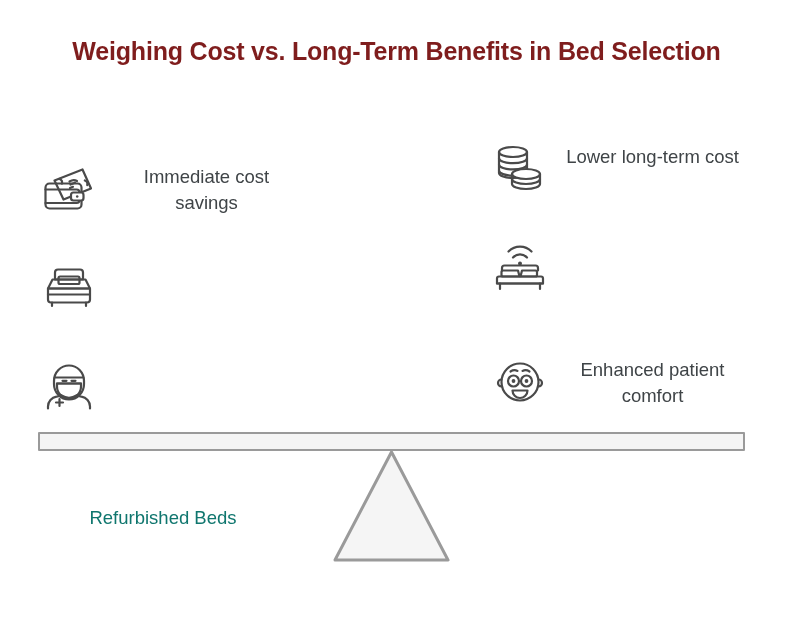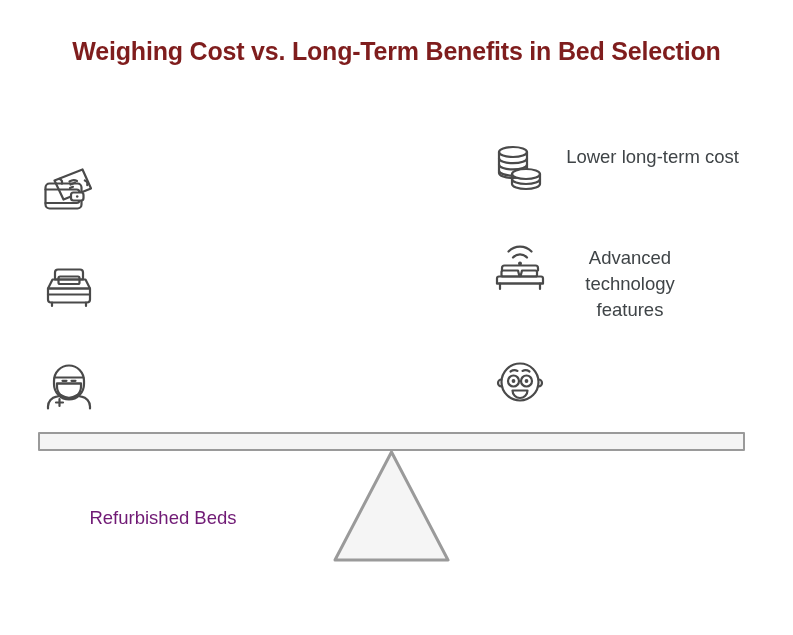--- a/index.html
+++ b/index.html
@@ -104,21 +104,21 @@
     width: 117px;
     height: 112px;
   }
   .fulcrum svg { display: block; width: 100%; height: 100%; }
 
   .base-label {
     position: absolute;
     top: 505px;
     font-size: 18.5px;
     line-height: 26px;
-    color: #701a75;
+    color: #0f766e;
     text-align: center;
   }
   .base-label-left  { left: 43px;  width: 240px; }
   .base-label-right { left: 501px; width: 240px; }
 </style>
 </head>
 <body>
 
 <div class="slide">
 
@@ -135,20 +135,21 @@
           <path d="M47.8 29.5 a3.8 3.8 0 0 1 2.4 4.6" transform="translate(-1,-7)"></path>
           <path d="M31.5 23.5 q4 -2.5 7.5 -0.5 M32.5 26.5 l4.5 -1.7 M35 28.8 l-3 1.2"></path>
 
           <rect x="7.5" y="25.5" width="36" height="25" rx="4"></rect>
           <path d="M7.5 31.5 h31 a3 3 0 0 1 3 3 v7.5 a3 3 0 0 1 -3 3 h-31"></path>
           <rect x="33" y="34.5" width="12.5" height="8" rx="2.4" fill="#ffffff"></rect>
           <circle cx="39.2" cy="38.5" r="1.25" fill="#4a4a4a" stroke="none"></circle>
         </svg>
       </span>
       <span class="item-icon-gap"></span>
+      <span class="item-label">Immediate cost savings</span>
     </div>
 
     <div class="item l-item-1">
       <span class="item-icon">
         <svg viewBox="0 0 62 62" fill="none" stroke="#4a4a4a" stroke-width="2.2" stroke-linecap="round" stroke-linejoin="round">
 
           <path d="M17 17.5 a3 3 0 0 1 3 -3 h22 a3 3 0 0 1 3 3 v7 h-28 z"></path>
 
           <rect x="20.5" y="21.5" width="21" height="7.5" rx="1.5"></rect>
 
@@ -220,21 +221,20 @@
           <path d="M15.5 31.5 h13.5 l1.5 6 h-16.5 a1.5 1.5 0 0 1 -1.5 -1.5 v-3 a1.5 1.5 0 0 1 1.5 -1.5 z"></path>
           <path d="M33 31.5 h13.5 a1.5 1.5 0 0 1 1.5 1.5 v3 a1.5 1.5 0 0 1 -1.5 1.5 h-15 z"></path>
 
           <path d="M10 37.5 h42 a2 2 0 0 1 2 2 v5 h-46 v-5 a2 2 0 0 1 2 -2 z"></path>
 
           <path d="M8 44.5 h46"></path>
           <path d="M11 44.5 v5.5 M51 44.5 v5.5"></path>
         </svg>
       </span>
       <span class="item-icon-gap"></span>
-      <span class="item-label">Advanced technology features</span>
     </div>
 
     <div class="item r-item-2">
       <span class="item-icon">
         <svg viewBox="0 0 62 62" fill="none" stroke="#4a4a4a" stroke-width="2.2" stroke-linecap="round" stroke-linejoin="round">
 
           <path d="M12.5 28.5 a3.2 3.2 0 0 0 0 7"></path>
           <path d="M49.5 28.5 a3.2 3.2 0 0 1 0 7"></path>
 
           <circle cx="31" cy="31" r="18.5"></circle>
@@ -244,20 +244,21 @@
 
           <circle cx="24.5" cy="30" r="5.5"></circle>
           <circle cx="37.5" cy="30" r="5.5"></circle>
           <circle cx="24.5" cy="30" r="1.9" fill="#4a4a4a" stroke="none"></circle>
           <circle cx="37.5" cy="30" r="1.9" fill="#4a4a4a" stroke="none"></circle>
 
           <path d="M23.5 39.5 h15 a7.5 7.5 0 0 1 -15 0 z"></path>
         </svg>
       </span>
       <span class="item-icon-gap"></span>
+      <span class="item-label">Enhanced patient comfort</span>
     </div>
   </div>
 
   <div class="beam"></div>
 
   <div class="fulcrum">
     <svg viewBox="0 0 117 112" preserveAspectRatio="none">
       <polygon points="58.5,2 115,110 2,110" fill="#f5f5f5" stroke="#9a9a9a" stroke-width="3" stroke-linejoin="round"></polygon>
     </svg>
   </div>

